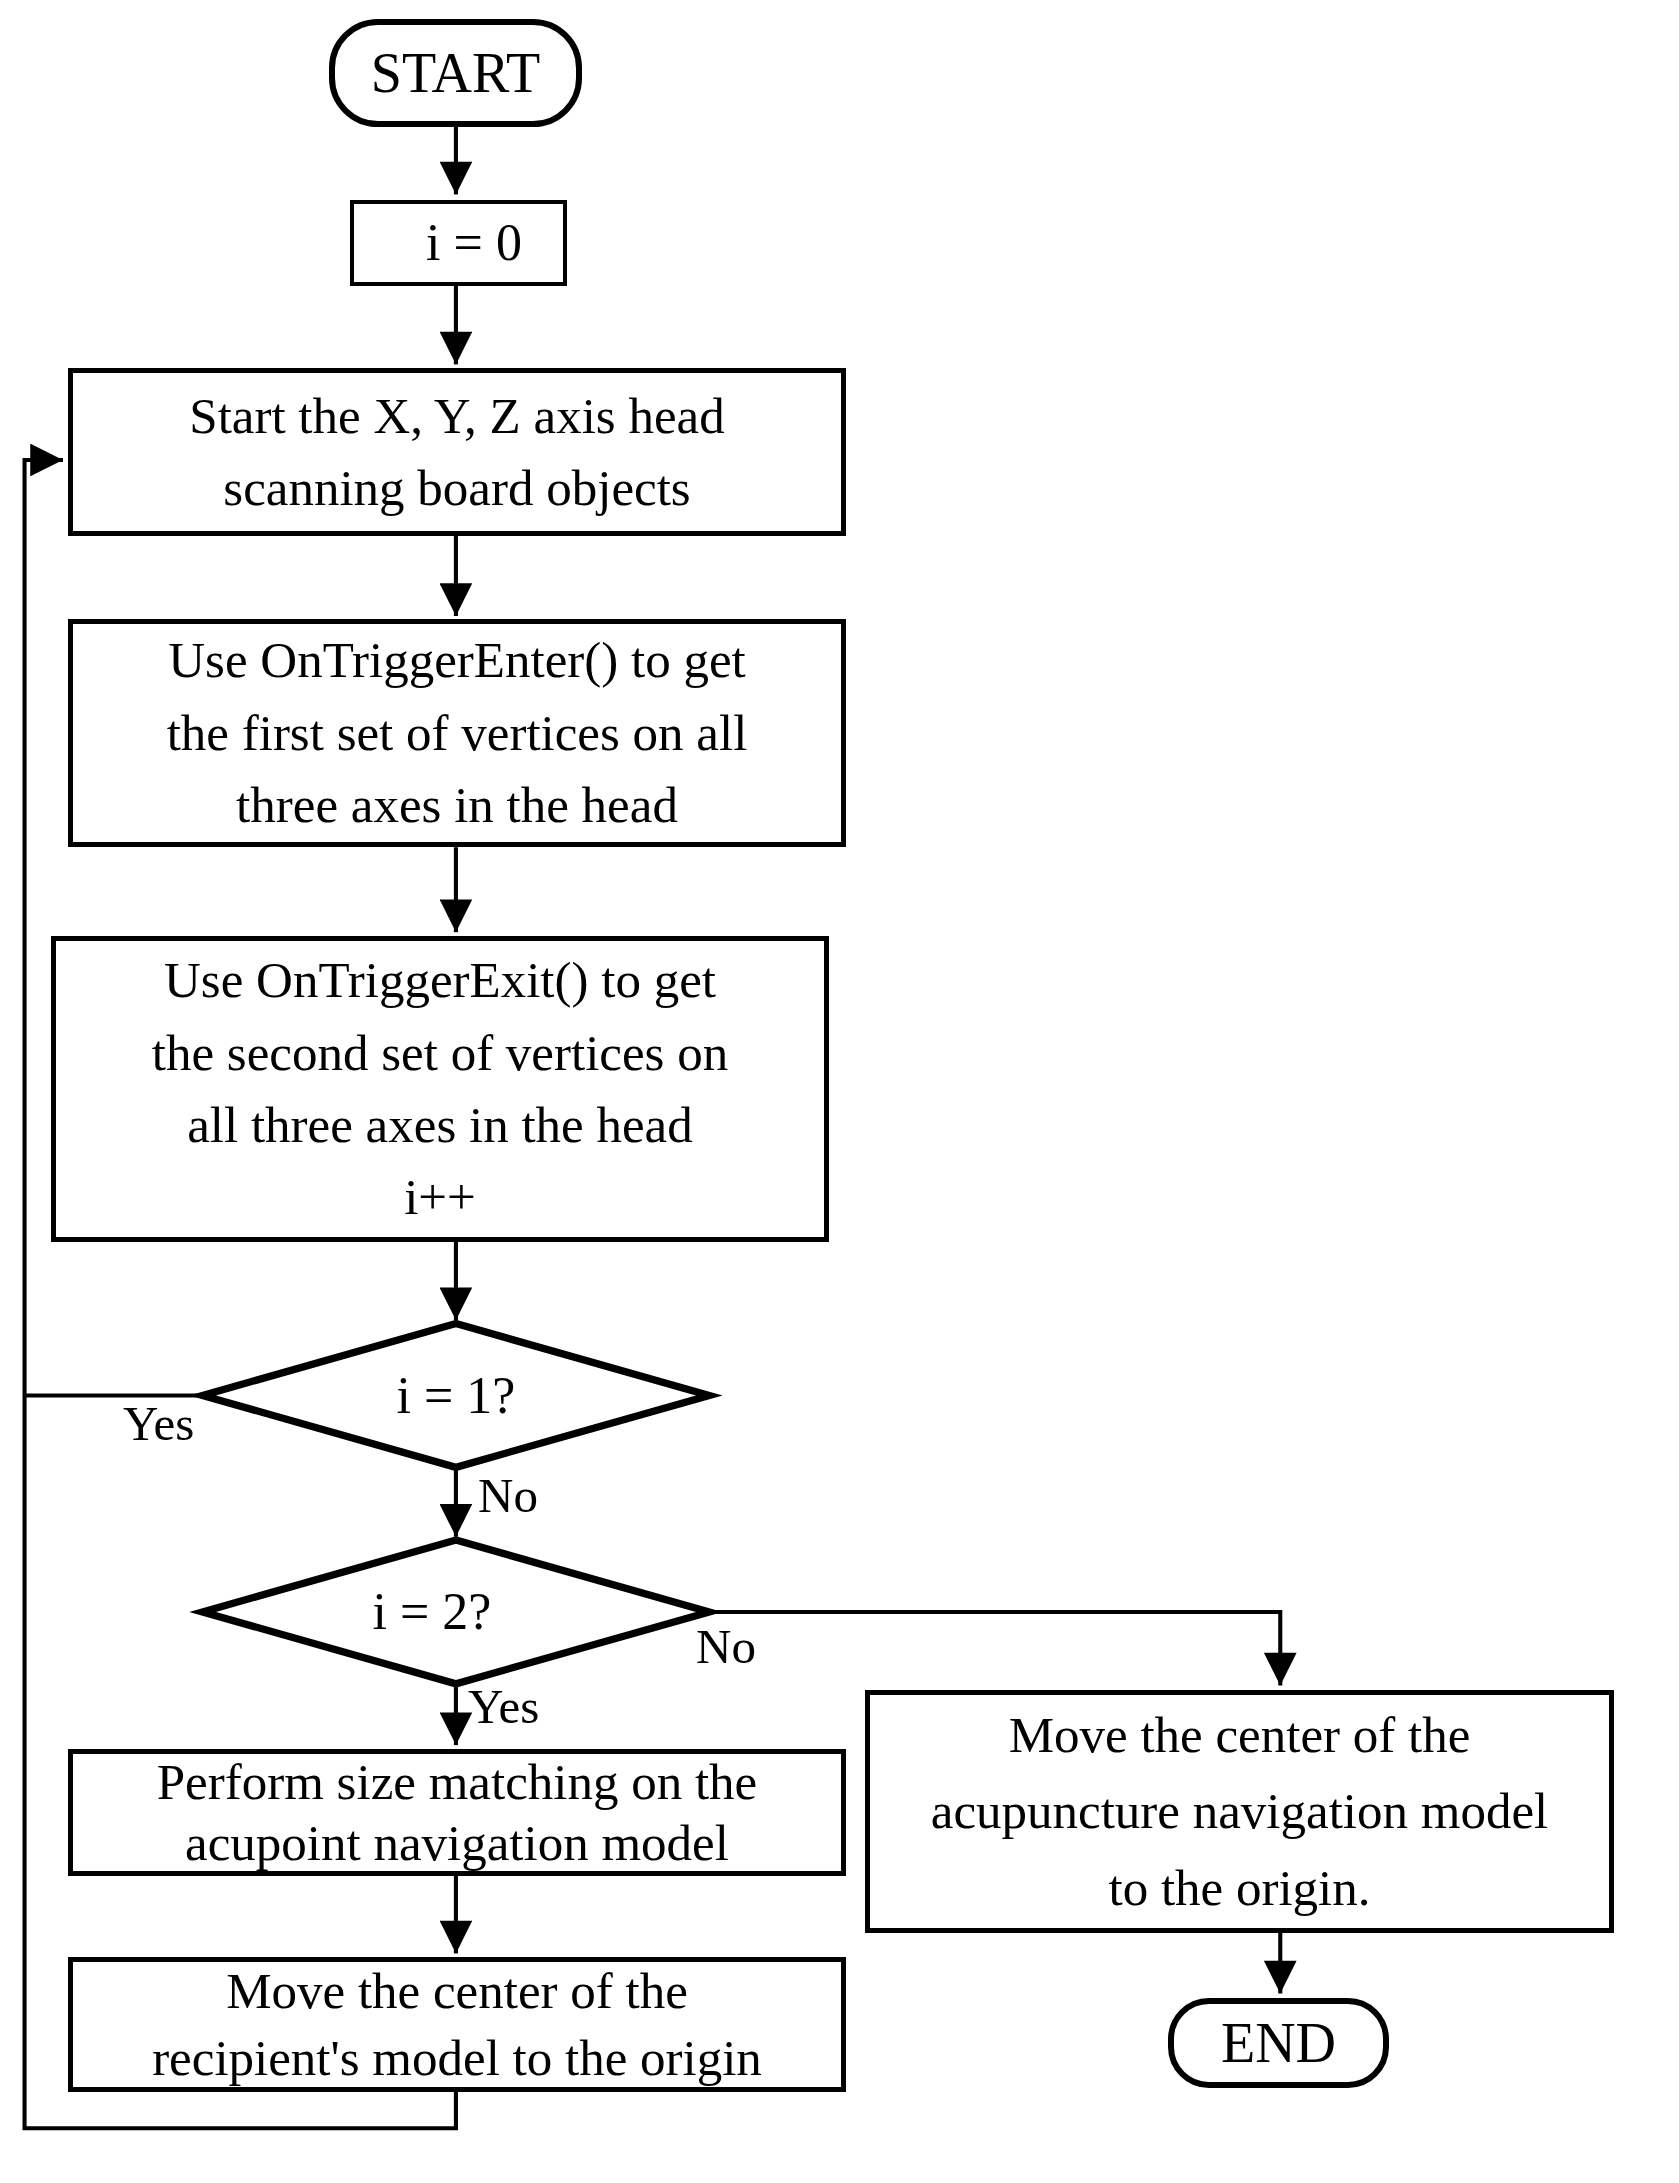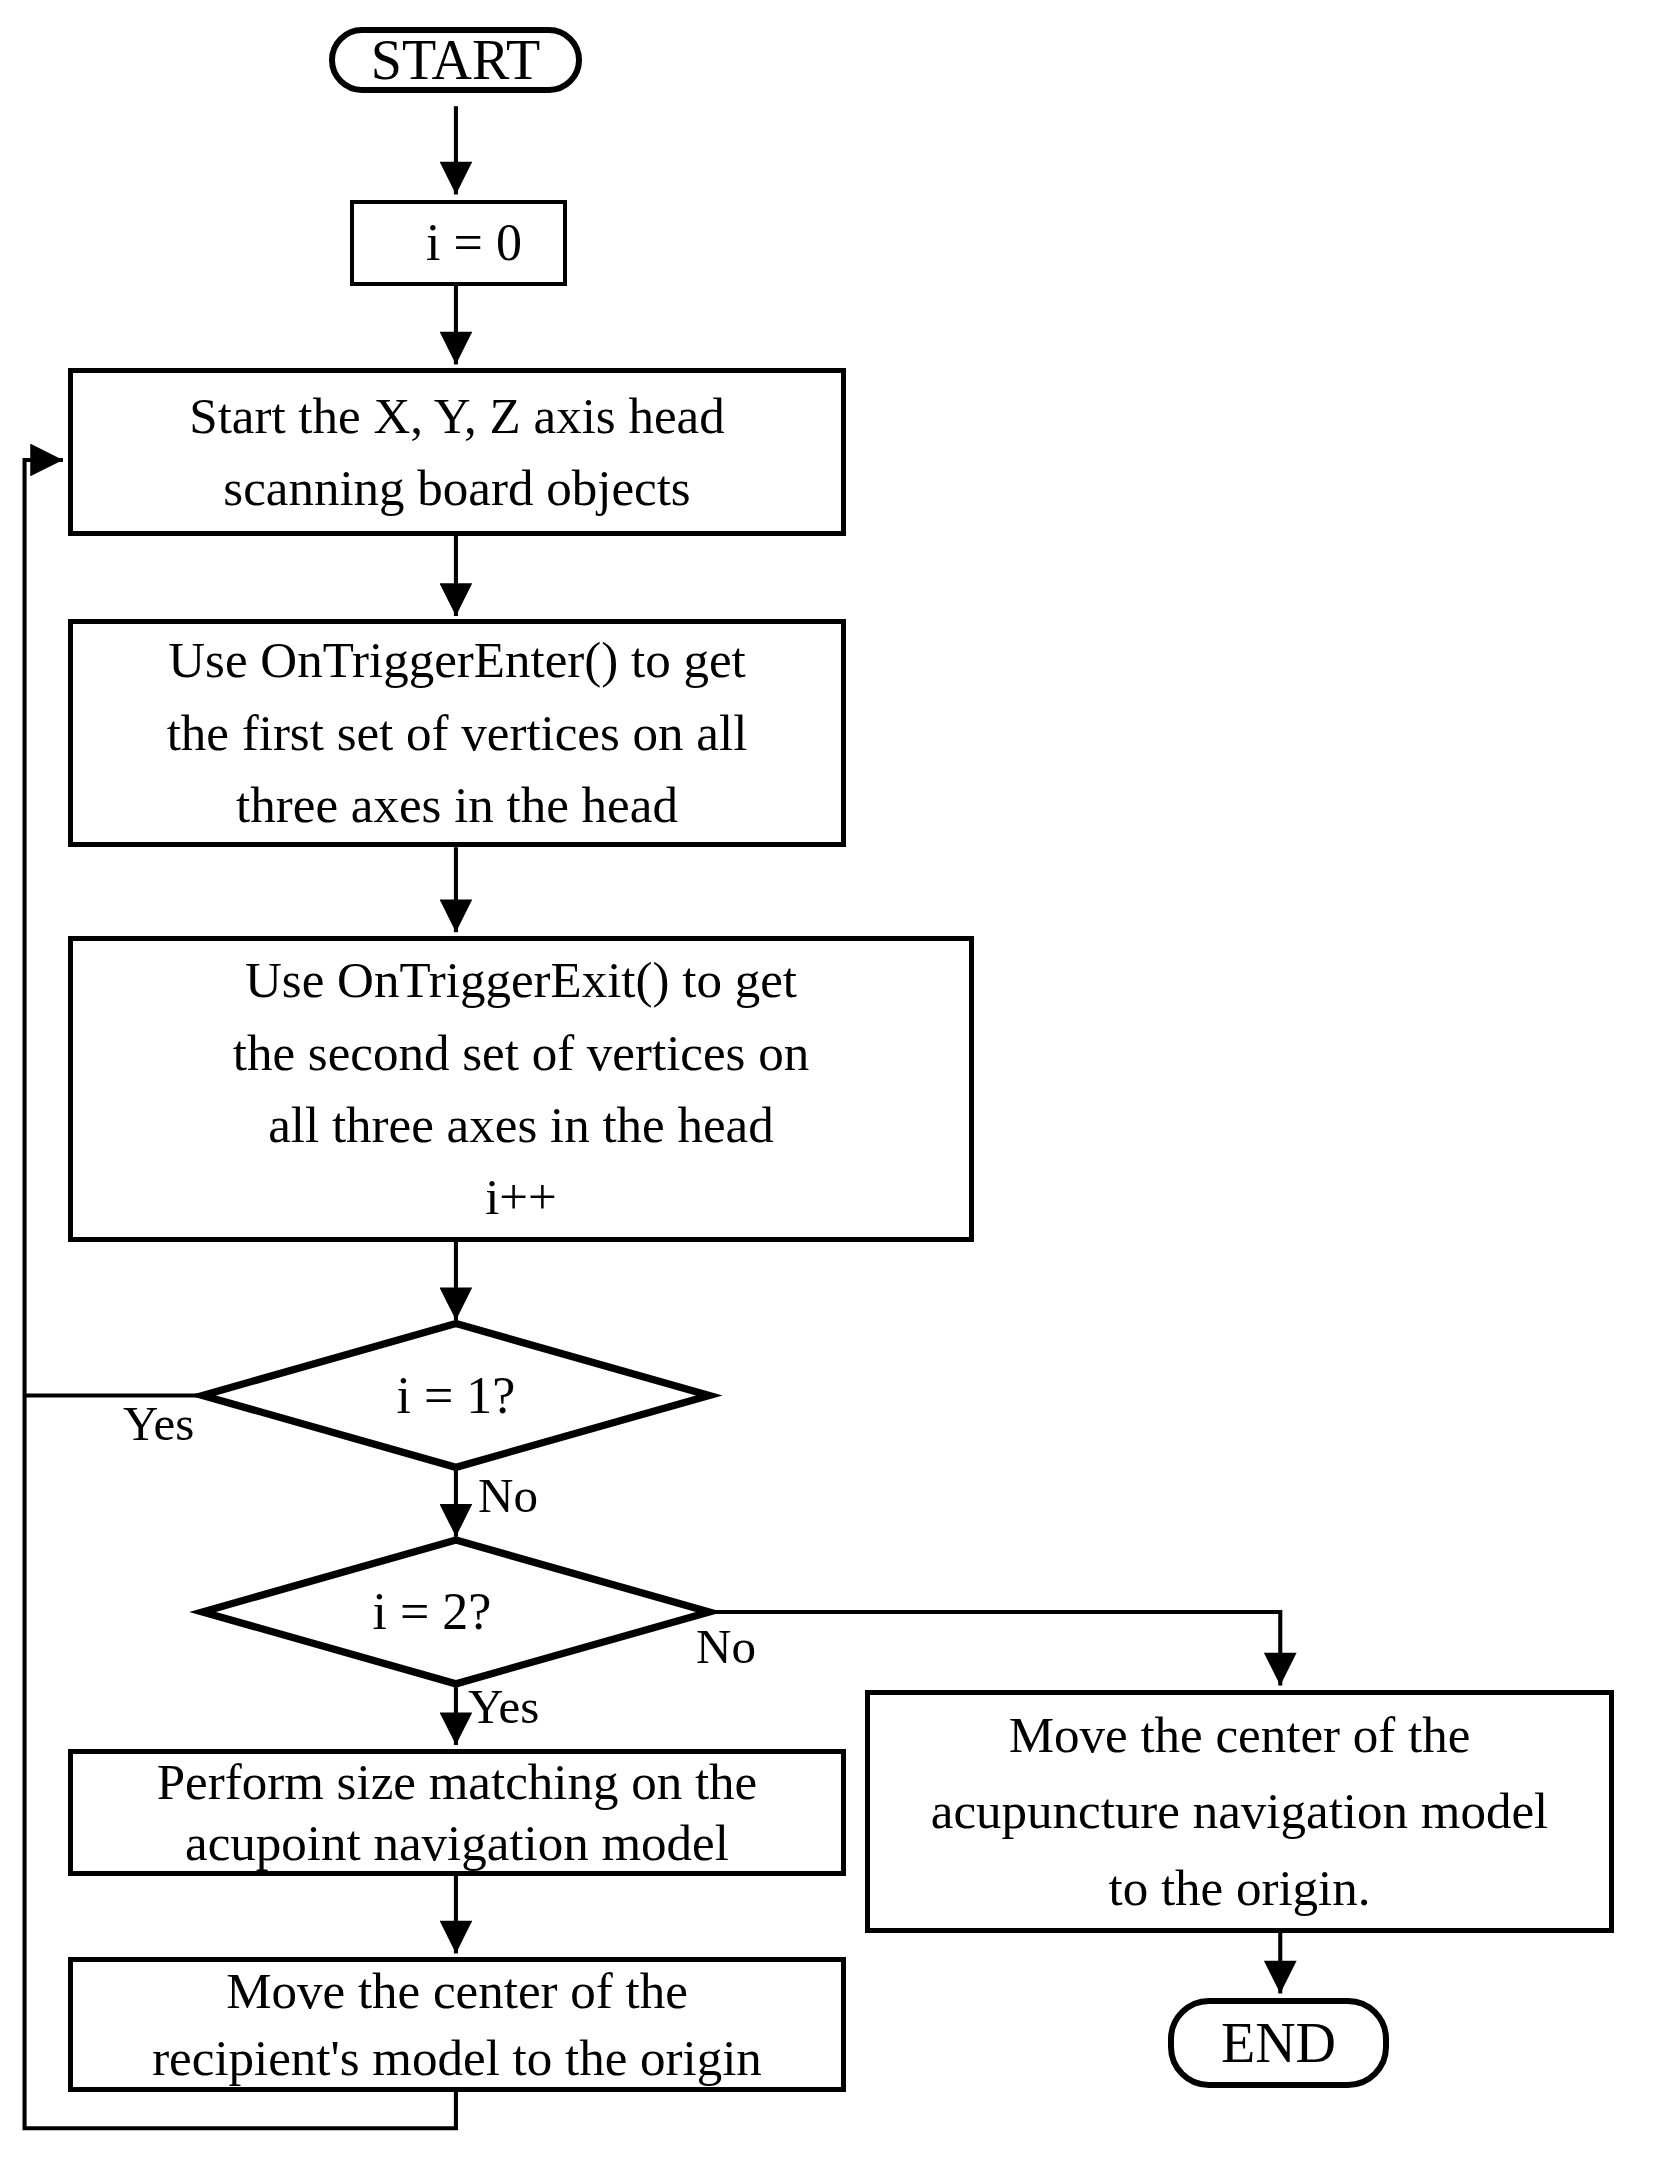--- a/index.html
+++ b/index.html
@@ -90,32 +90,32 @@
     <path d="M558 2560 L558 2605 L30 2605 L30 563 L77 563" stroke="#000000" stroke-width="5" fill="none" marker-end="url(#arr)"></path>
 
     <path d="M868 1973 L1567 1973 L1567 2063" stroke="#000000" stroke-width="5" fill="none" marker-end="url(#arr)"></path>
 
     <path d="M1567 2365 L1567 2440" stroke="#000000" stroke-width="5" fill="none" marker-end="url(#arr)"></path>
 
     <polygon points="558,1620 868,1708 558,1796 248,1708" fill="#ffffff" stroke="#000000" stroke-width="9"></polygon>
     <polygon points="558,1885 868,1973 558,2061 248,1973" fill="#ffffff" stroke="#000000" stroke-width="9"></polygon>
   </svg>
 
-  <div class="node terminator" style="left:329px; top:27px; width:253px; height:66px;">START</div>
+  <div class="node terminator" style="left:329px; top:19px; width:253px; height:108px;">START</div>
 
   <div class="node small-box" style="left:350px; top:200px; width:217px; height:86px;padding-left:31px;">i = 0</div>
 
   <div class="node process" style="left:68px; top:619px; width:778px; height:228px;">Use OnTriggerEnter() to get
 the first set of vertices on all
 three axes in the head</div>
 
   <div class="node process" style="left:68px; top:368px; width:778px; height:168px;">Start the X, Y, Z axis head
 scanning board objects</div>
 
-  <div class="node process" style="left:68px; top:936px; width:906px; height:306px;">Use OnTriggerExit() to get
+  <div class="node process" style="left:51px; top:936px; width:778px; height:306px;">Use OnTriggerExit() to get
 the second set of vertices on
 all three axes in the head
 i++</div>
 
   <div class="diamond-label" style="left:456px; top:1396px;">i = 1?</div>
   <div class="diamond-label" style="left:432px; top:1612px;">i = 2?</div>
 
   <div class="edge-label" style="left:123px; top:1399px;">Yes</div>
   <div class="edge-label" style="left:478px; top:1471px;">No</div>
   <div class="edge-label" style="left:696px; top:1622px;">No</div>

